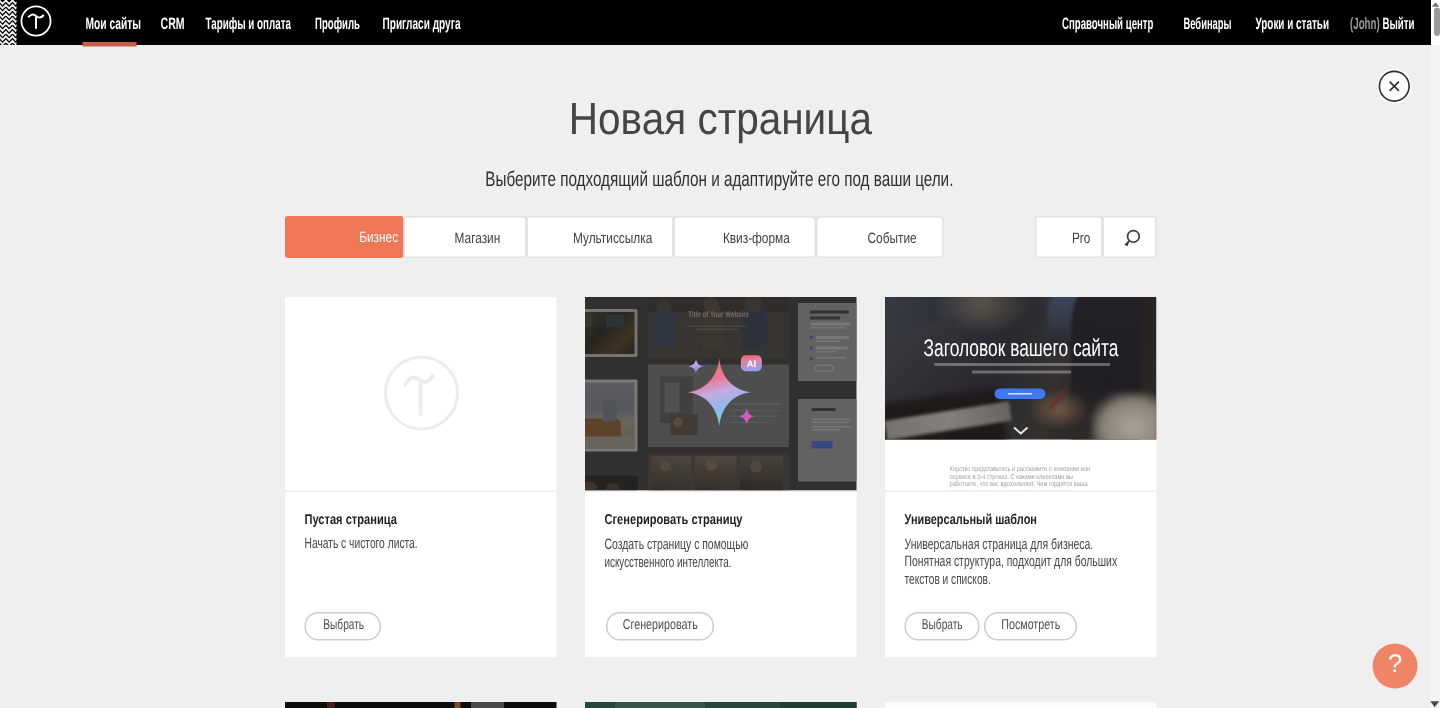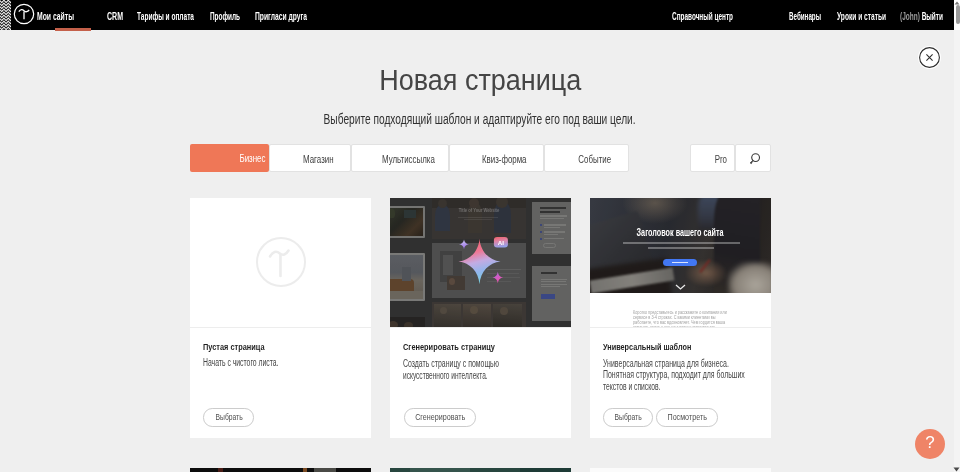--- a/index.html
+++ b/index.html
@@ -45,26 +45,26 @@
         <path d="M-0.5,24.2 l2.2,2.4 2.2,-2.4 2.2,2.4 2.2,-2.4 2.2,2.4 2.2,-2.4"></path>
         <path d="M-0.5,27.2 l2.2,2.4 2.2,-2.4 2.2,2.4 2.2,-2.4 2.2,2.4 2.2,-2.4"></path>
         <path d="M-0.5,30.2 l2.2,2.4 2.2,-2.4 2.2,2.4 2.2,-2.4 2.2,2.4 2.2,-2.4"></path>
       </g>
     </svg>
     <svg class="abs" style="left:13px;top:3px" width="22" height="22" viewBox="0 0 22 22">
       <circle cx="11" cy="11" r="9.7" fill="none" stroke="#fff" stroke-width="1.2"></circle>
       <path d="M5.8,8.6 Q8.4,5.3 11,7.7 Q13.6,10.1 16.2,7" fill="none" stroke="#fff" stroke-width="1.3"></path>
       <path d="M11,8.4 L11,16.2" stroke="#fff" stroke-width="1.3"></path>
     </svg>
-    <div class="nav" style="left:37px"><span class="sx" style="transform:scaleX(0.62)">Мои сайты</span></div>
+    <div class="nav" style="left:57px"><span class="sx" style="transform:scaleX(0.62)">Мои сайты</span></div>
     <div class="nav" style="left:107px"><span class="sx" style="transform:scaleX(0.64)">CRM</span></div>
     <div class="nav" style="left:137px"><span class="sx" style="transform:scaleX(0.594)">Тарифы и оплата</span></div>
     <div class="nav" style="left:210px"><span class="sx" style="transform:scaleX(0.583)">Профиль</span></div>
     <div class="nav" style="left:255px"><span class="sx" style="transform:scaleX(0.611)">Пригласи друга</span></div>
-    <div class="nav" style="left:672px"><span class="sx" style="transform:scaleX(0.584)">Справочный центр</span></div>
+    <div class="nav" style="left:708px"><span class="sx" style="transform:scaleX(0.584)">Справочный центр</span></div>
     <div class="nav" style="left:789px"><span class="sx" style="transform:scaleX(0.568)">Вебинары</span></div>
     <div class="nav" style="left:837px"><span class="sx" style="transform:scaleX(0.601)">Уроки и статьи</span></div>
     <div class="nav" style="left:900px"><span class="sx" style="transform:scaleX(0.59)"><span style="color:#9b9b9b">(John)</span> Выйти</span></div>
     <div class="abs" style="left:55px;top:28px;width:36px;height:2.5px;background:#c4604a"></div>
   </div>
 
   <div class="abs" style="left:954px;top:0;width:6px;height:472px;background:#f4f4f4"></div>
   <div class="abs" style="left:954px;top:0;width:6px;height:30px;background:#fff"></div>
   <div class="abs" style="left:955.5px;top:5px;width:4px;height:19px;background:#9a9a9a;border-radius:2px"></div>
   <svg class="abs" style="left:954px;top:1px" width="6" height="4" viewBox="0 0 6 4">
@@ -249,21 +249,21 @@
         <div class="abs" style="left:108px;top:-6px;width:26px;height:40px;background:linear-gradient(180deg,#4c5a74 0%,#3e4453 60%,#2e2c2e 100%);border-radius:40% 40% 0 0;filter:blur(2px)"></div>
         <div class="abs" style="left:124px;top:-10px;width:46px;height:110px;background:linear-gradient(190deg,#2a282c 0%,#242226 60%,#3a342c 100%);border-radius:30% 0 0 0;filter:blur(1px)"></div>
         <div class="abs" style="left:-16px;top:22px;width:74px;height:62px;background:linear-gradient(150deg,#46484d 0%,#38393d 55%,#2d2e31 100%);border-radius:3px;transform:rotate(-17deg);filter:blur(1px)"></div>
         <div class="abs" style="left:-10px;top:66px;width:90px;height:40px;background:#231d1a;transform:rotate(-8deg);filter:blur(2px)"></div>
         <div class="abs" style="left:0px;top:76px;width:84px;height:13px;background:linear-gradient(90deg,#8f8d87 0%,#a3a098 50%,#7e7c76 100%);transform:rotate(-9deg);filter:blur(1px)"></div>
         <div class="abs" style="left:96px;top:62px;width:40px;height:26px;background:radial-gradient(ellipse at center,#8a6a54 0%,rgba(90,66,50,0) 75%);filter:blur(1px)"></div>
         <div class="abs" style="left:114px;top:60px;width:2px;height:16px;background:#8e2f28;transform:rotate(38deg);filter:blur(1px)"></div>
         <div class="abs" style="left:138px;top:64px;width:46px;height:38px;background:radial-gradient(ellipse at 60% 60%,#d5cec0 0%,#a89f92 55%,rgba(120,112,104,0) 80%);filter:blur(2px)"></div>
         <div class="abs" style="left:0;top:0;width:181px;height:95.4px;background:rgba(18,18,22,0.22)"></div>
 
-        <div class="abs" style="left:0;right:0;top:28.6px;text-align:center;font-size:10px;line-height:11px;font-weight:bold;color:#fff;white-space:nowrap"><span class="sxc" style="transform:scaleX(0.724)">Заголовок вашего сайта</span></div>
+        <div class="abs" style="left:0;right:0;top:28.6px;text-align:center;font-size:16px;line-height:11px;font-weight:normal;color:#fff;white-space:nowrap"><span class="sxc" style="transform:scaleX(0.724)">Заголовок вашего сайта</span></div>
         <div class="abs" style="left:32.5px;top:43.6px;width:117px;height:2px;background:rgba(255,255,255,0.32)"></div>
         <div class="abs" style="left:58px;top:48.8px;width:66px;height:2px;background:rgba(255,255,255,0.32)"></div>
         <div class="abs" style="left:72.9px;top:60.6px;width:34.3px;height:7.6px;background:#4277f2;border-radius:4px">
           <div class="abs" style="left:9px;top:3.2px;width:16px;height:1.5px;background:rgba(255,255,255,0.8)"></div>
         </div>
         <svg class="abs" style="left:85px;top:85.5px" width="11" height="6" viewBox="0 0 11 6">
             <path d="M1,1 L5.5,5 L10,1" fill="none" stroke="rgba(255,255,255,0.9)" stroke-width="1.3"></path>
           </svg>
       </div>
 

